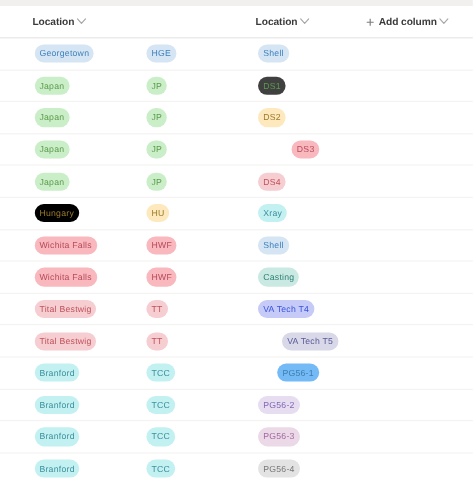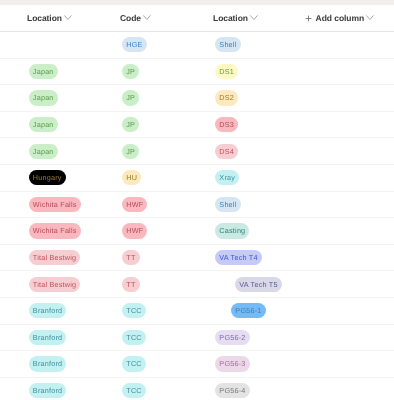--- a/index.html
+++ b/index.html
@@ -27,59 +27,56 @@
 <div id="app">
   <div class="topstrip"></div>
   <div class="grid">
   <div class="hrow">
     <div class="hcell" style="left:27px">
       <span class="hlabel">Location</span>
       <span class="chev"><svg width="8" height="6" viewBox="0 0 8 6" aria-hidden="true">
               <path d="M0.55 0.7 L3.9 4.5 L7.25 0.7" fill="none" stroke="#a8a8a8" stroke-width="1" stroke-linecap="round" stroke-linejoin="round"></path>
             </svg></span>
     </div>
-    <div class="hcell" style="left:120px">
-      <span class="hlabel">Code</span>
-      <span class="chev"><svg width="8" height="6" viewBox="0 0 8 6" aria-hidden="true">
-              <path d="M0.55 0.7 L3.9 4.5 L7.25 0.7" fill="none" stroke="#a8a8a8" stroke-width="1" stroke-linecap="round" stroke-linejoin="round"></path>
-            </svg></span>
-    </div>
     <div class="hcell" style="left:213px">
       <span class="hlabel">Location</span>
       <span class="chev"><svg width="8" height="6" viewBox="0 0 8 6" aria-hidden="true">
               <path d="M0.55 0.7 L3.9 4.5 L7.25 0.7" fill="none" stroke="#a8a8a8" stroke-width="1" stroke-linecap="round" stroke-linejoin="round"></path>
             </svg></span>
     </div>
     <div class="hcell" style="left:305px">
       <span class="plus"><svg width="7" height="7" viewBox="0 0 7 7" aria-hidden="true">
               <path d="M3.5 0.6 L3.5 6.4 M0.6 3.5 L6.4 3.5" stroke="#7d7d7d" stroke-width="0.95" stroke-linecap="butt"></path>
             </svg></span>
       <span class="hlabel">Add column</span>
       <span class="chev"><svg width="8" height="6" viewBox="0 0 8 6" aria-hidden="true">
               <path d="M0.55 0.7 L3.9 4.5 L7.25 0.7" fill="none" stroke="#a8a8a8" stroke-width="1" stroke-linecap="round" stroke-linejoin="round"></path>
             </svg></span>
     </div>
   </div>
   <div class="row">
+    <div class="cell" style="left:28.6px">
+      <span class="pill" style="background: rgb(214, 229, 243); color: rgb(61, 128, 189);">Georgetown</span>
+    </div>
     <div class="cell" style="left:122.0px">
       <span class="pill" style="background: rgb(214, 229, 243); color: rgb(61, 128, 189);">HGE</span>
     </div>
     <div class="cell" style="left:215.1px">
       <span class="pill" style="background: rgb(214, 229, 243); color: rgb(61, 128, 189);">Shell</span>
     </div>
   </div>
   <div class="row">
     <div class="cell" style="left:28.6px">
       <span class="pill" style="background: rgb(202, 238, 199); color: rgb(93, 154, 78);">Japan</span>
     </div>
     <div class="cell" style="left:122.0px">
       <span class="pill" style="background: rgb(202, 238, 199); color: rgb(93, 154, 78);">JP</span>
     </div>
     <div class="cell" style="left:215.1px">
-      <span class="pill" style="background: #fef9c3; color: rgb(93, 154, 78);">DS1</span>
+      <span class="pill" style="background: #404040; color: rgb(93, 154, 78);">DS1</span>
     </div>
   </div>
   <div class="row">
     <div class="cell" style="left:28.6px">
       <span class="pill" style="background: rgb(202, 238, 199); color: rgb(93, 154, 78);">Japan</span>
     </div>
     <div class="cell" style="left:122.0px">
       <span class="pill" style="background: rgb(202, 238, 199); color: rgb(93, 154, 78);">JP</span>
     </div>
     <div class="cell" style="left:215.1px">
@@ -87,21 +84,21 @@
     </div>
   </div>
   <div class="row">
     <div class="cell" style="left:28.6px">
       <span class="pill" style="background: rgb(202, 238, 199); color: rgb(93, 154, 78);">Japan</span>
     </div>
     <div class="cell" style="left:122.0px">
       <span class="pill" style="background: rgb(202, 238, 199); color: rgb(93, 154, 78);">JP</span>
     </div>
     <div class="cell" style="left:215.1px">
-      <span class="pill" style="background: rgb(248, 184, 189); color: rgb(183, 73, 90);">DS3</span>
+      <span class="pill" style="background: rgb(248, 184, 189); color: rgb(183, 73, 90); margin-left: 28px;">DS3</span>
     </div>
   </div>
   <div class="row">
     <div class="cell" style="left:28.6px">
       <span class="pill" style="background: rgb(202, 238, 199); color: rgb(93, 154, 78);">Japan</span>
     </div>
     <div class="cell" style="left:122.0px">
       <span class="pill" style="background: rgb(202, 238, 199); color: rgb(93, 154, 78);">JP</span>
     </div>
     <div class="cell" style="left:215.1px">

